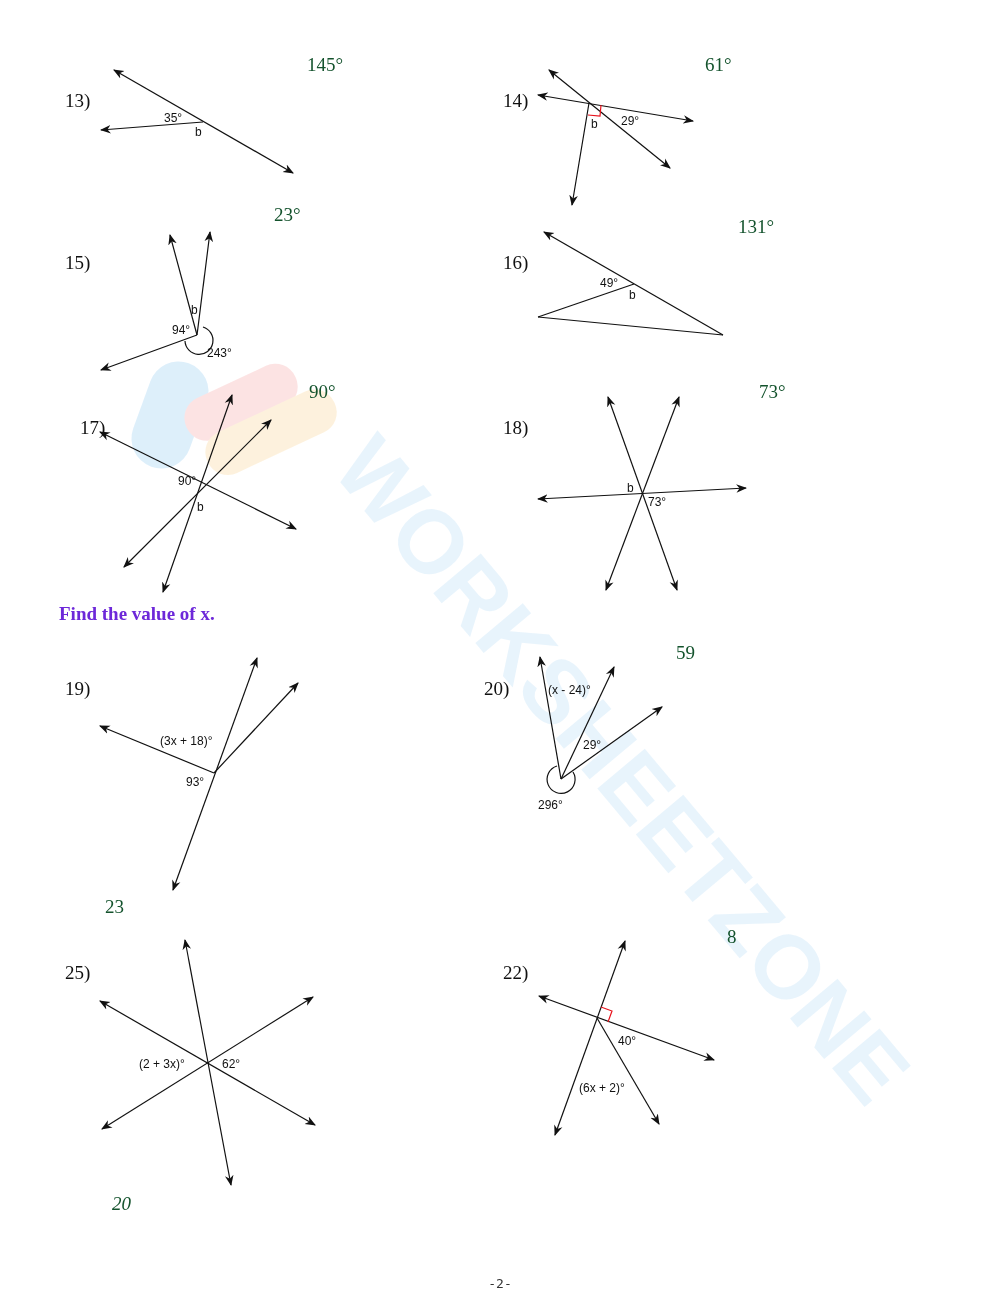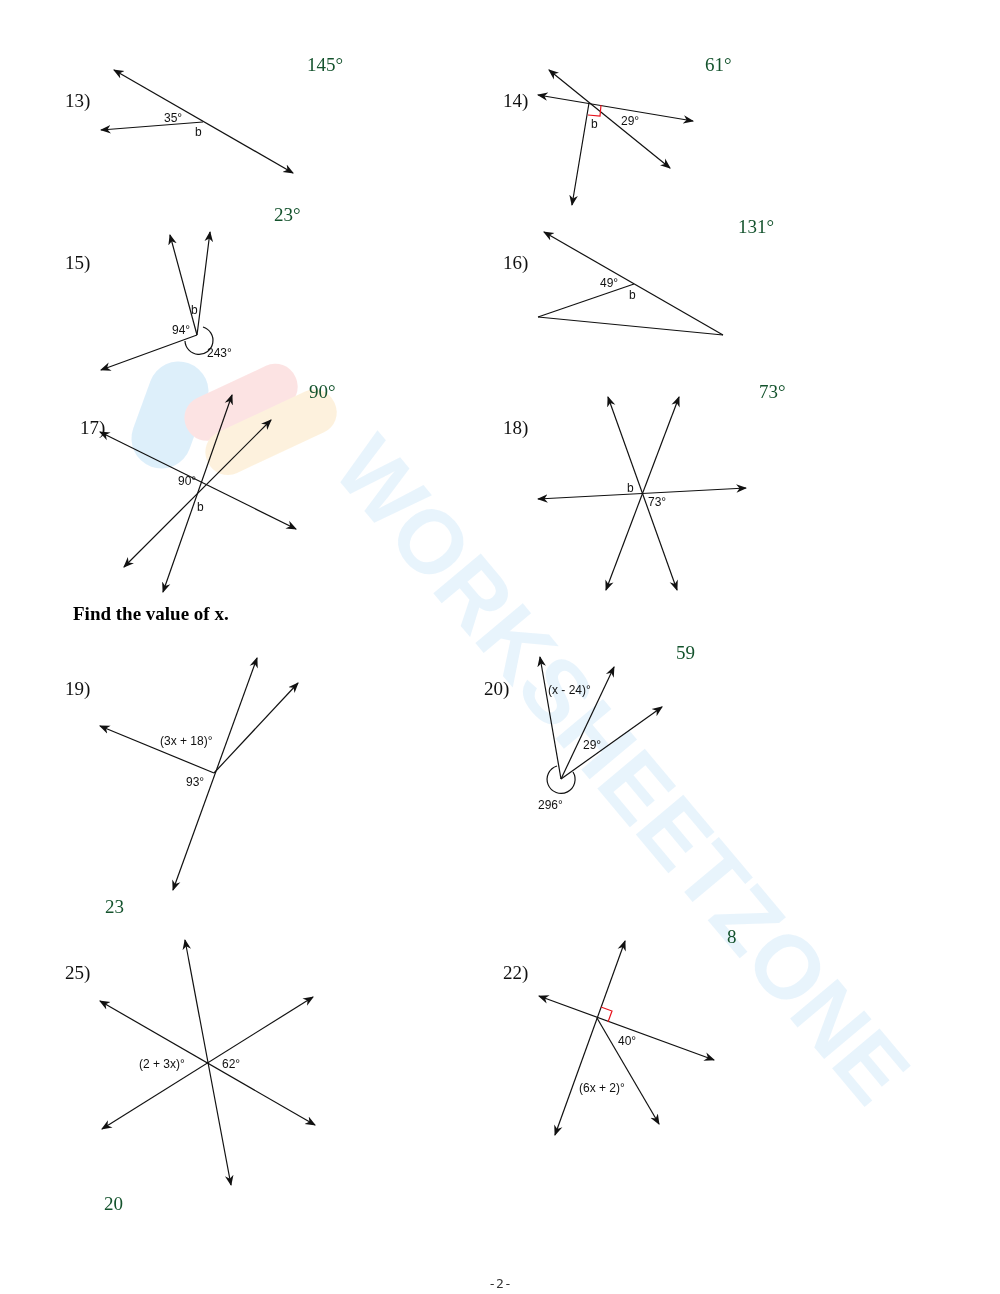--- a/index.html
+++ b/index.html
@@ -1,20 +1,20 @@
 <!DOCTYPE html>
 <html><head>
 <meta charset="utf-8">
 <style>
   html, body { margin: 0; padding: 0; background: #ffffff; }
   body { width: 1000px; height: 1294px; position: relative; overflow: hidden; font-family: "Liberation Serif", serif; color: #111; }
   .watermark { position: absolute; left: 0; top: 0; width: 1000px; height: 1294px; pointer-events: none; }
   .qnum { position: absolute; font-family: "Liberation Serif", serif; font-size: 19px; color: #111; margin-top: 36px; }
   .ans { position: absolute; font-family: "Liberation Serif", serif; font-size: 19px; color: #14532d; }
-  .section-heading { position: absolute; left: 73px; top: 603px; font-family: "Liberation Serif", serif; font-weight: bold; font-size: 19px; color: #000000; }
+  .section-heading { position: absolute; left: 59px; top: 603px; font-family: "Liberation Serif", serif; font-weight: bold; font-size: 19px; color: #6d28d9; }
   .diagram { position: absolute; left: 0; top: 0; width: 1000px; height: 1294px; }
   .diagram text { font-family: "Liberation Sans", sans-serif; font-size: 12px; fill: #111; }
   .footer { position: absolute; left: 0; width: 1000px; top: 1276px; text-align: center; font-family: "DejaVu Sans Mono", monospace; font-size: 13px; color: #333; }
 </style>
 </head>
 <body>
 
 <svg class="watermark" viewBox="0 0 1000 1294">
   <g opacity="0.18">
     <rect x="140" y="360" width="60" height="110" rx="30" fill="#4aa8e8" transform="rotate(20 170 415)"></rect>
@@ -44,21 +44,21 @@
 
 <div class="section-heading">Find the value of x.</div>
 
 <div class="qnum" style="left:65px;top:642px;">19)</div>
 <div class="ans" style="left:105px;top:896px;">23</div>
 
 <div class="qnum" style="left:484px;top:642px;">20)</div>
 <div class="ans" style="left:676px;top:642px;">59</div>
 
 <div class="qnum" style="left:65px;top:926px;">25)</div>
-<div class="ans" style="left:104px;top:1193px;">20</div>
+<div class="ans" style="left:112px;top:1193px;font-style:italic;">20</div>
 
 <div class="qnum" style="left:503px;top:926px;">22)</div>
 <div class="ans" style="left:727px;top:926px;">8</div>
 
 <svg class="diagram" viewBox="0 0 1000 1294">
   <defs>
     <marker id="arr" viewBox="0 0 10 10" refX="9" refY="5" markerWidth="9" markerHeight="9" orient="auto-start-reverse">
       <path d="M0,1 L10,5 L0,9 L3,5 Z" fill="#111"></path>
     </marker>
   </defs>

